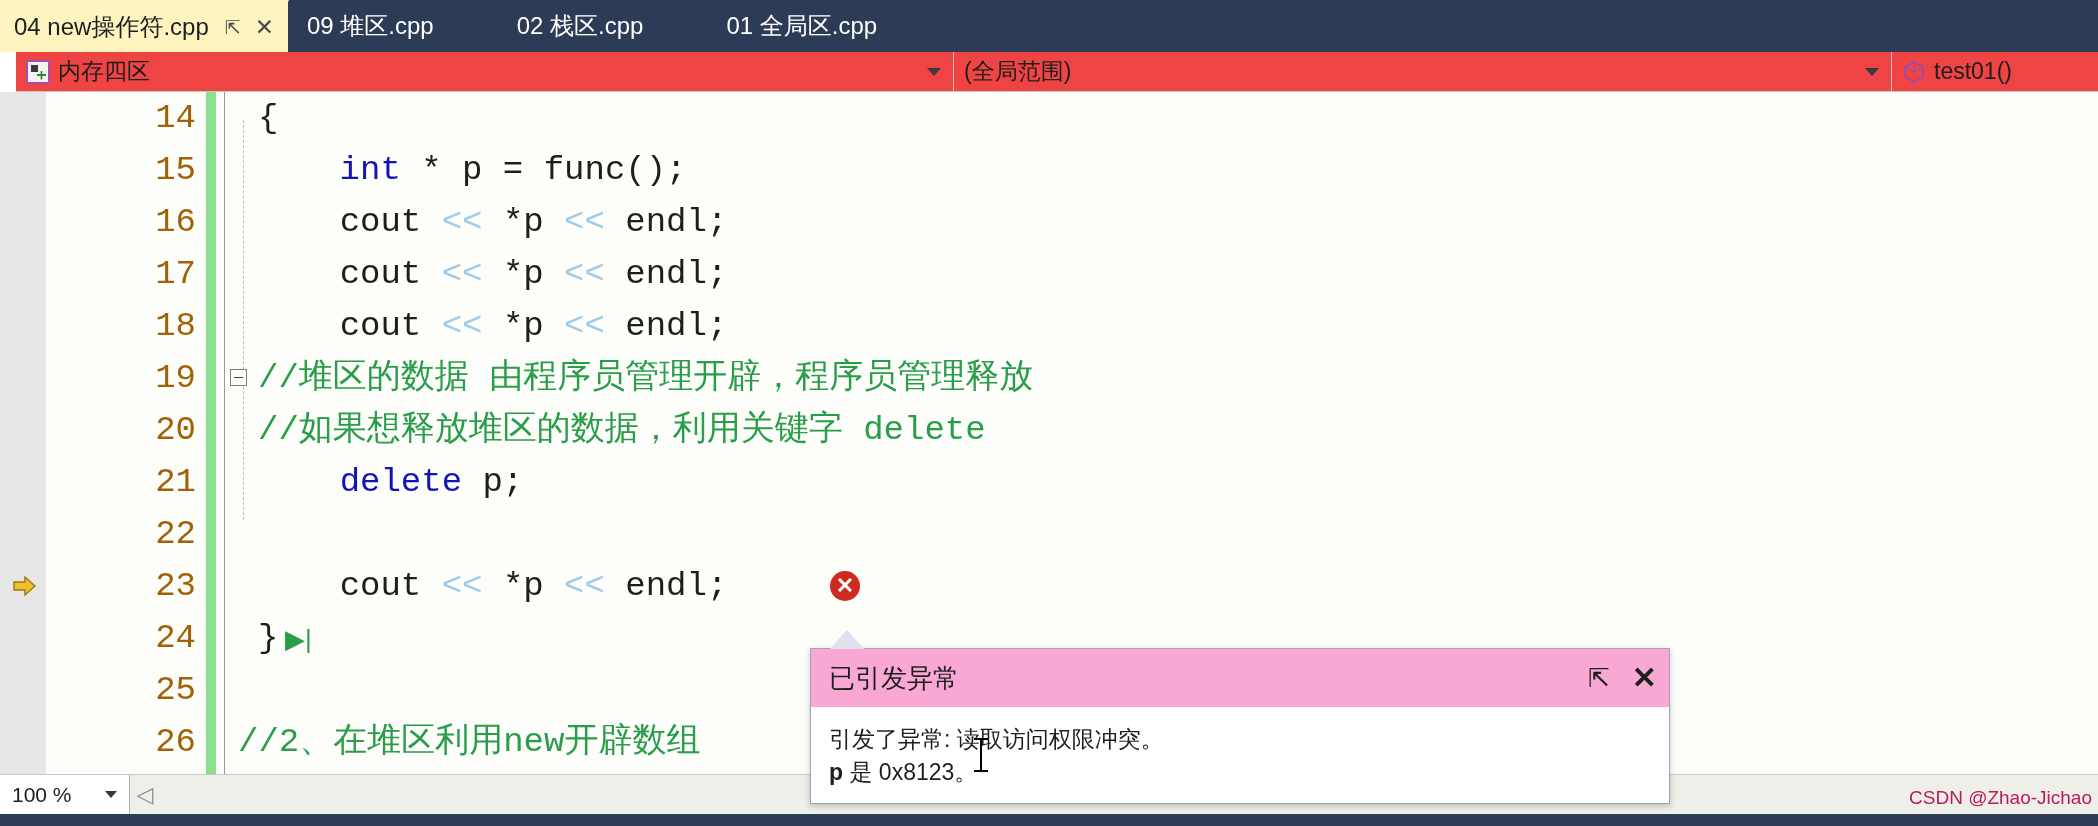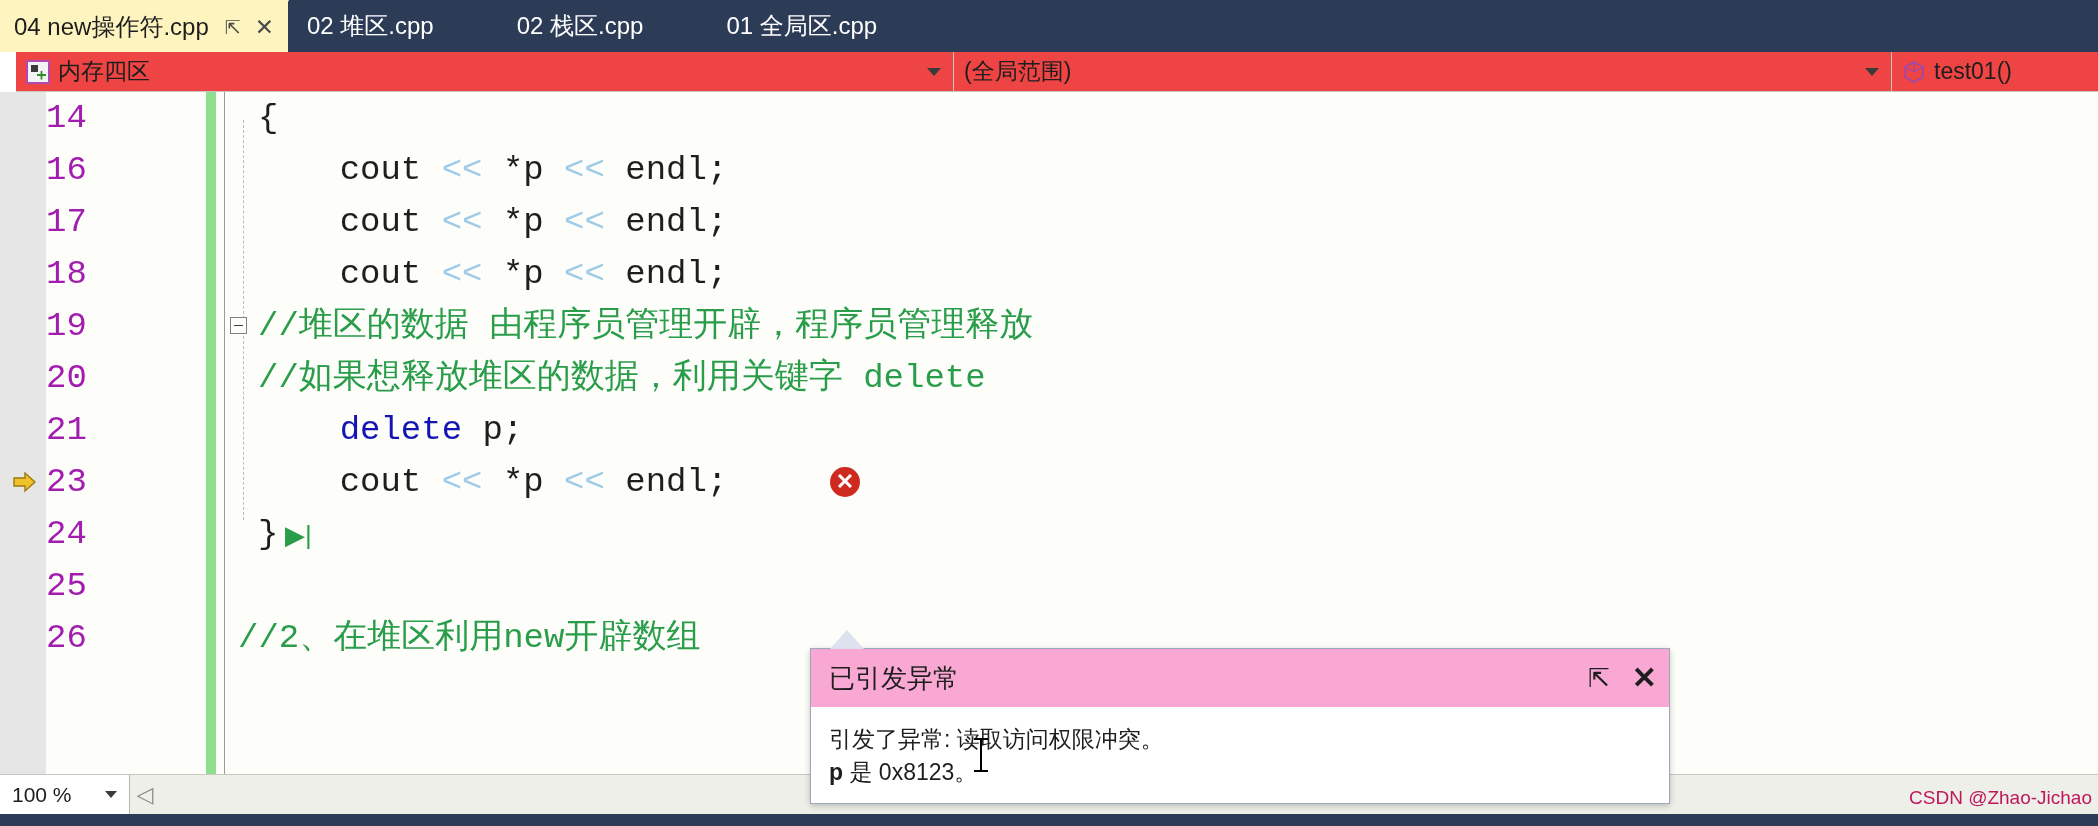--- a/index.html
+++ b/index.html
@@ -178,23 +178,24 @@
   .row {
     position: relative;
     height: 52px;
     display: flex;
     align-items: center;
   }
   .lineno {
     position: absolute;
     left: 46px;
     width: 150px;
+    text-align: right;
     font-family: "Liberation Mono", monospace;
     font-size: 34px;
-    color: #a21caf;
+    color: #a16207;
     line-height: 1;
   }
   .codetext {
     position: absolute;
     left: 258px;
     font-family: "Liberation Mono", monospace;
     font-size: 34px;
     color: #1e1e1e;
     white-space: pre;
     line-height: 1;
@@ -389,21 +390,21 @@
 
 <div id="app">
 
   <div class="tabstrip">
     <div class="tab active">
       <span class="tab-label">04 new操作符.cpp</span>
       <span class="tab-pin">⇱</span>
       <span class="tab-close">✕</span>
     </div>
     <div class="tab inactive">
-      <span class="tab-label">02 堆区.cpp</span>
+      <span class="tab-label">09 堆区.cpp</span>
     </div>
     <div class="tab-gap"></div>
     <div class="tab inactive">
       <span class="tab-label">02 栈区.cpp</span>
     </div>
     <div class="tab-gap"></div>
     <div class="tab inactive">
       <span class="tab-label">01 全局区.cpp</span>
     </div>
   </div>
@@ -441,20 +442,24 @@
     <div class="ed-foldmargin"></div>
     <div class="ed-indentguide"></div>
 
     <div class="code-rows">
 
       <div class="row">
         <span class="lineno">14</span>
         <span class="codetext">{</span>
       </div>
 
+      <div class="row">
+        <span class="lineno">15</span>
+        <span class="codetext" style="left:258px;"><span class="kw">    int</span> <span class="op">*</span> <span class="ident">p</span> <span class="op">=</span> <span class="ident">func</span><span class="op">();</span></span>
+      </div>
 
       <div class="row">
         <span class="lineno">16</span>
         <span class="codetext">    <span class="ident">cout</span> <span class="shift">&lt;&lt;</span> <span class="op">*</span><span class="ident">p</span> <span class="shift">&lt;&lt;</span> <span class="ident">endl</span><span class="op">;</span></span>
       </div>
 
       <div class="row">
         <span class="lineno">17</span>
         <span class="codetext">    <span class="ident">cout</span> <span class="shift">&lt;&lt;</span> <span class="op">*</span><span class="ident">p</span> <span class="shift">&lt;&lt;</span> <span class="ident">endl</span><span class="op">;</span></span>
       </div>
@@ -473,20 +478,24 @@
       <div class="row">
         <span class="lineno">20</span>
         <span class="codetext cmt">//如果想释放堆区的数据，利用关键字 delete</span>
       </div>
 
       <div class="row">
         <span class="lineno">21</span>
         <span class="codetext">    <span class="kw">delete</span> <span class="ident">p</span><span class="op">;</span></span>
       </div>
 
+      <div class="row">
+        <span class="lineno">22</span>
+        <span class="codetext"></span>
+      </div>
 
       <div class="row">
         <span class="stmt-arrow" style="top:13px;">
           <svg width="26" height="26" viewBox="0 0 26 26">
             <path d="M2 9 L13 9 L13 4 L23 13 L13 22 L13 17 L2 17 Z" fill="#f0c22a" stroke="#9a7a10" stroke-width="1.4"></path>
           </svg>
         </span>
         <span class="lineno">23</span>
         <span class="codetext">    <span class="ident">cout</span> <span class="shift">&lt;&lt;</span> <span class="op">*</span><span class="ident">p</span> <span class="shift">&lt;&lt;</span> <span class="ident">endl</span><span class="op">;</span></span>
         <span class="err-glyph" style="left:830px; top:11px;">✕</span>

